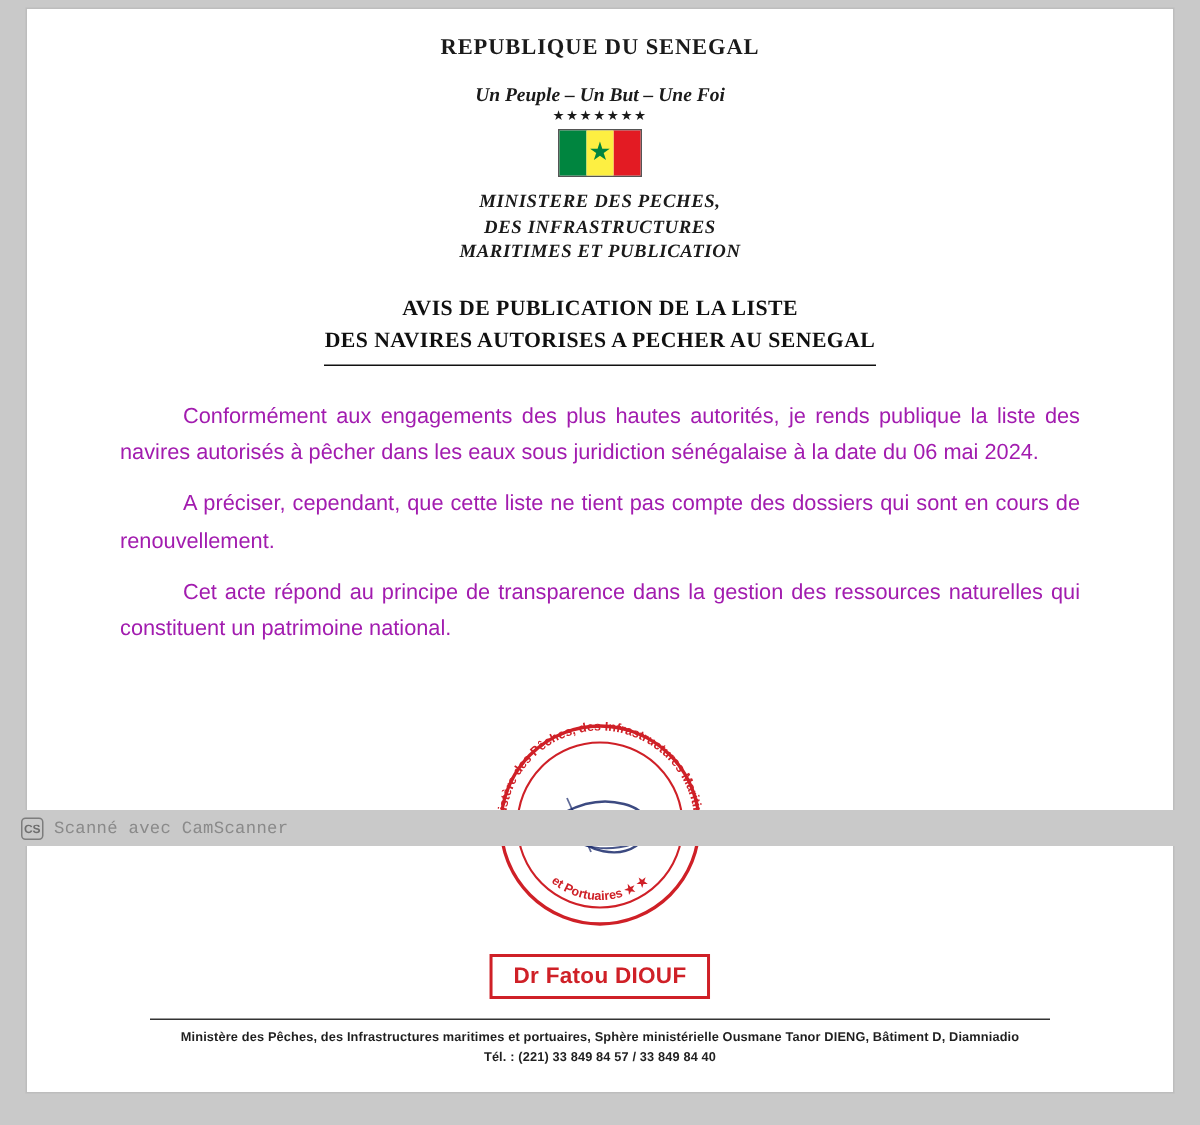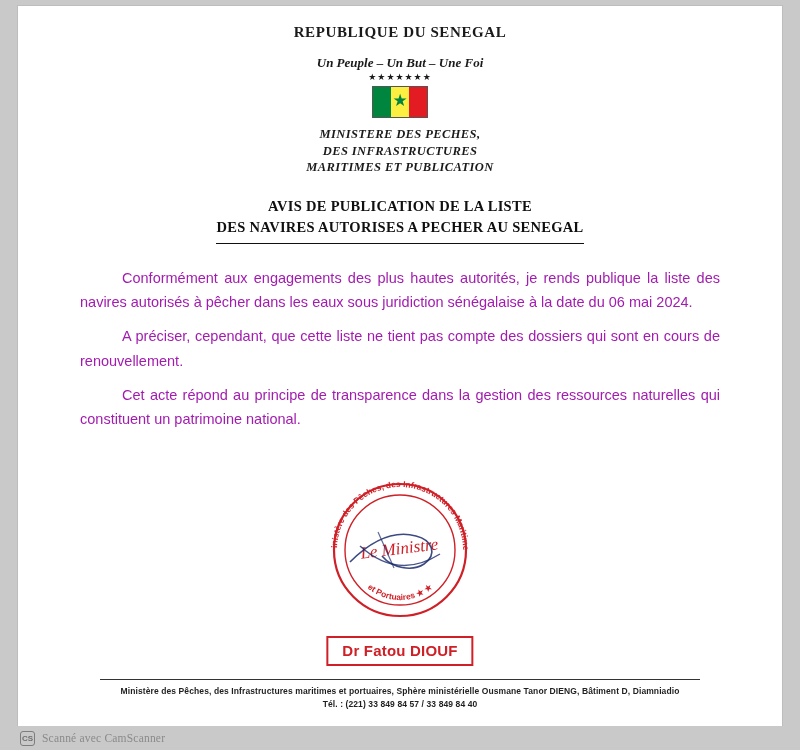--- a/index.html
+++ b/index.html
@@ -10,21 +10,21 @@
     width: 800px;
     height: 750px;
     background: #c9c9c9;
     font-family: "Liberation Serif", serif;
     overflow: hidden;
   }
 
   #page {
     position: relative;
     width: 800px;
-    height: 750px;
+    height: 564px;
     background: #c9c9c9;
   }
 
   
   .sheet {
     position: absolute;
     left: 18px;
     top: 6px;
     width: 764px;
     height: 722px;
@@ -187,40 +187,40 @@
   
   .scanner-bar {
     position: absolute;
     left: 0;
     bottom: 0;
     width: 800px;
     height: 24px;
     background: #c9c9c9;
     display: flex;
     align-items: center;
-    padding-left: 20px;
+    padding-left: 14px;
     box-sizing: border-box;
   }
   .cs-badge {
     width: 15px;
     height: 15px;
     border: 1.5px solid #7d7d7d;
     border-radius: 3px;
     color: #6f6f6f;
     font-family: "Liberation Sans", sans-serif;
     font-size: 8px;
     font-weight: bold;
     display: flex;
     align-items: center;
     justify-content: center;
     margin-right: 7px;
     box-sizing: border-box;
   }
   .cs-text {
-    font-family: Liberation Serif, serif;
+    font-family: Liberation Mono, monospace;
     font-size: 11.5px;
     color: #8a8a8a;
     letter-spacing: 0.2px;
   }
 </style>
 </head>
 <body>
 
 <div id="page">
 

